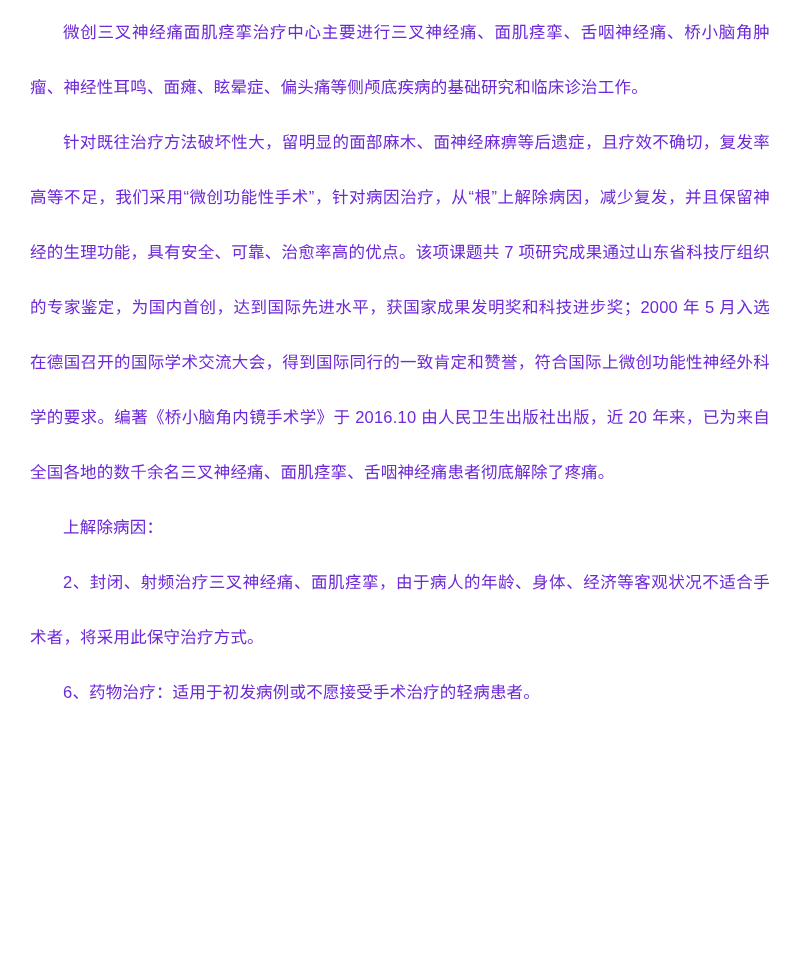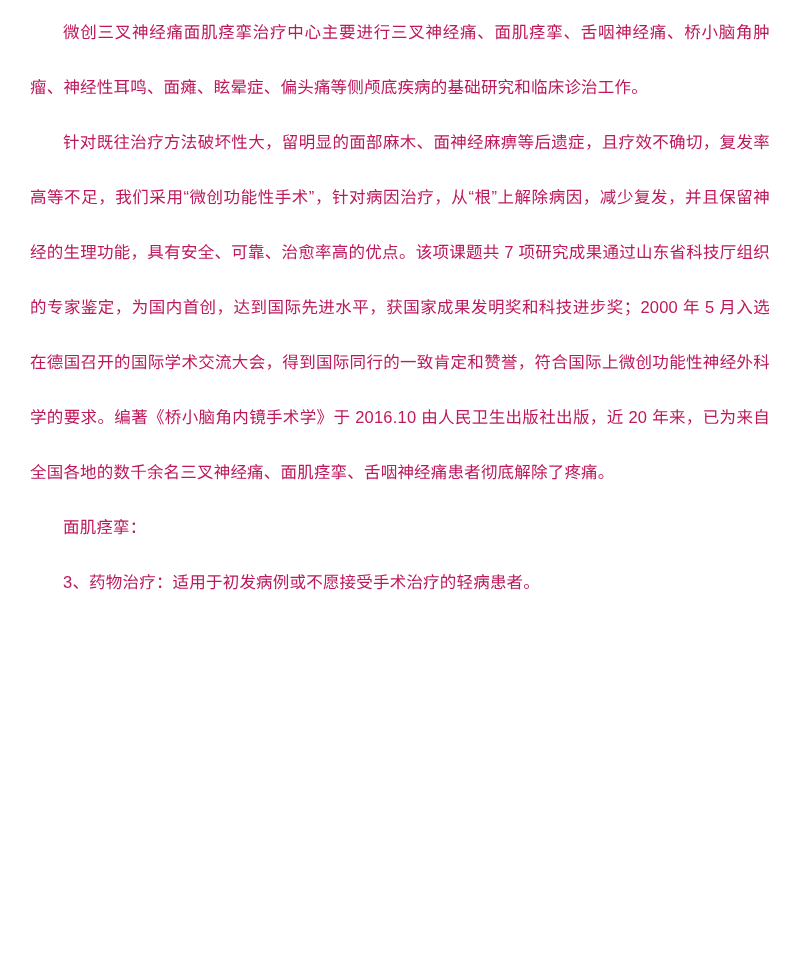--- a/index.html
+++ b/index.html
@@ -16,30 +16,31 @@
   .doc-page {
     box-sizing: border-box;
     width: 800px;
     padding: 5px 30px 0 30px;
   }
   .doc-page p {
     margin: 0;
     padding: 0;
     font-size: 16.5px;
     line-height: 55px;
-    color: #be185d;
+    color: #6d28d9;
     text-align: justify;
     text-indent: 2em;
     letter-spacing: 0.2px;
     word-break: break-all;
   }
 </style>
 </head>
 <body>
 
 <main class="doc-page">
   <article>
     <p>微创三叉神经痛面肌痉挛治疗中心主要进行三叉神经痛、面肌痉挛、舌咽神经痛、桥小脑角肿瘤、神经性耳鸣、面瘫、眩晕症、偏头痛等侧颅底疾病的基础研究和临床诊治工作。</p>
     <p>针对既往治疗方法破坏性大，留明显的面部麻木、面神经麻痹等后遗症，且疗效不确切，复发率高等不足，我们采用“微创功能性手术”，针对病因治疗，从“根”上解除病因，减少复发，并且保留神经的生理功能，具有安全、可靠、治愈率高的优点。该项课题共 7 项研究成果通过山东省科技厅组织的专家鉴定，为国内首创，达到国际先进水平，获国家成果发明奖和科技进步奖；2000 年 5 月入选在德国召开的国际学术交流大会，得到国际同行的一致肯定和赞誉，符合国际上微创功能性神经外科学的要求。编著《桥小脑角内镜手术学》于 2016.10 由人民卫生出版社出版，近 20 年来，已为来自全国各地的数千余名三叉神经痛、面肌痉挛、舌咽神经痛患者彻底解除了疼痛。</p>
-    <p>面肌痉挛：</p>
-    <p>3、药物治疗：适用于初发病例或不愿接受手术治疗的轻病患者。</p>
+    <p>上解除病因：</p>
+    <p>2、封闭、射频治疗三叉神经痛、面肌痉挛，由于病人的年龄、身体、经济等客观状况不适合手术者，将采用此保守治疗方式。</p>
+    <p>6、药物治疗：适用于初发病例或不愿接受手术治疗的轻病患者。</p>
   </article>
 </main>
 
 </body></html>

